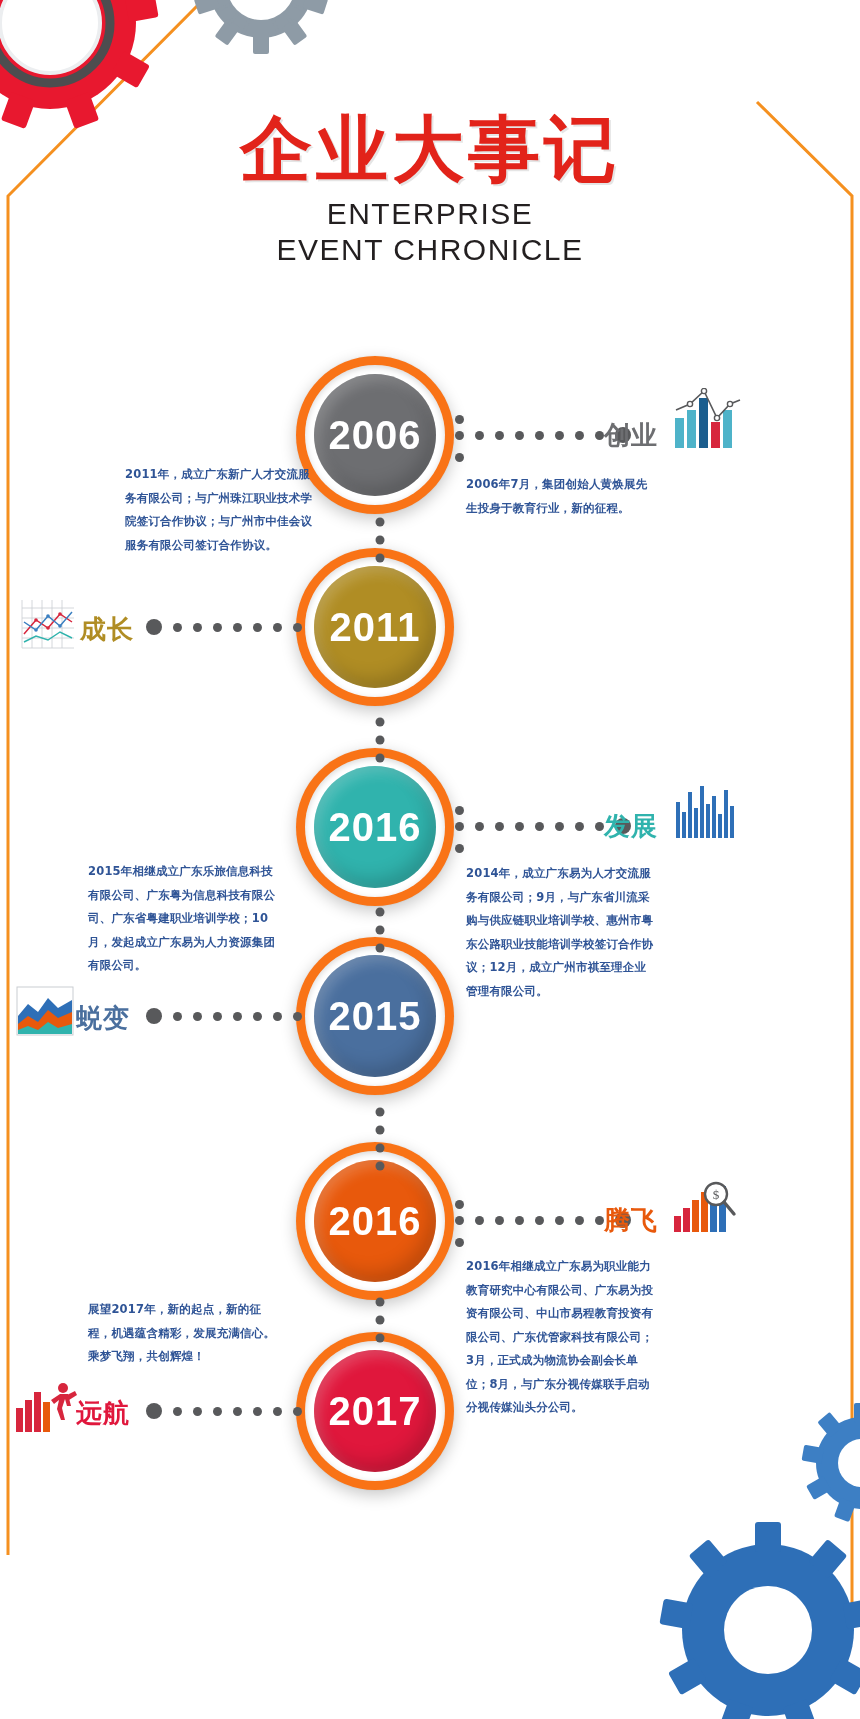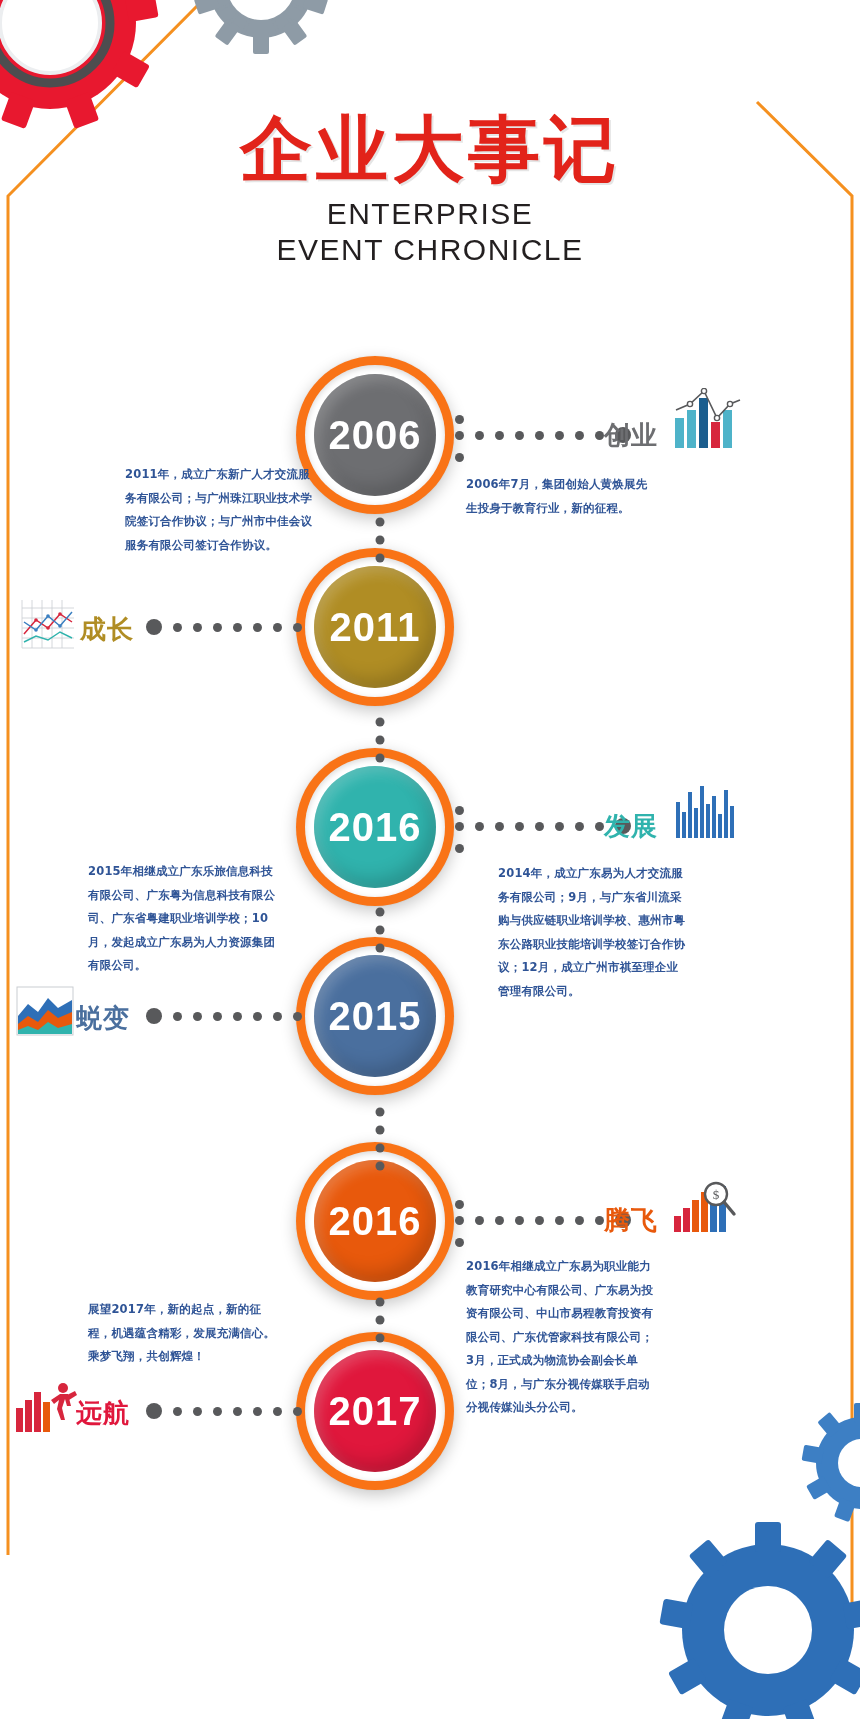--- a/index.html
+++ b/index.html
@@ -304,21 +304,21 @@
           <rect x="14" y="10" width="4" height="46"></rect>
           <rect x="20" y="26" width="4" height="30"></rect>
           <rect x="26" y="4" width="4" height="52"></rect>
           <rect x="32" y="22" width="4" height="34"></rect>
           <rect x="38" y="14" width="4" height="42"></rect>
           <rect x="44" y="32" width="4" height="24"></rect>
           <rect x="50" y="8" width="4" height="48"></rect>
           <rect x="56" y="24" width="4" height="32"></rect>
         </g>
       </svg>
-      <div class="desc right-col" style="left:466px;top:862px;margin-left:32px;">2014年，成立广东易为人才交流服务有限公司；9月，与广东省川流采购与供应链职业培训学校、惠州市粤东公路职业技能培训学校签订合作协议；12月，成立广州市祺至理企业管理有限公司。</div>
+      <div class="desc right-col" style="left:466px;top:862px;">2014年，成立广东易为人才交流服务有限公司；9月，与广东省川流采购与供应链职业培训学校、惠州市粤东公路职业技能培训学校签订合作协议；12月，成立广州市祺至理企业管理有限公司。</div>
     </div>
 
     <div class="node">
       <div class="circle-wrap" style="left:296px;top:937px;">
         <div class="circle-ring"></div>
         <div class="circle-core" style="background:#4a6f9e;">2015</div>
       </div>
       <div class="dots" style="left:146px;top:1008px;">
         <span class="d big"></span>
         <span class="d"></span>

